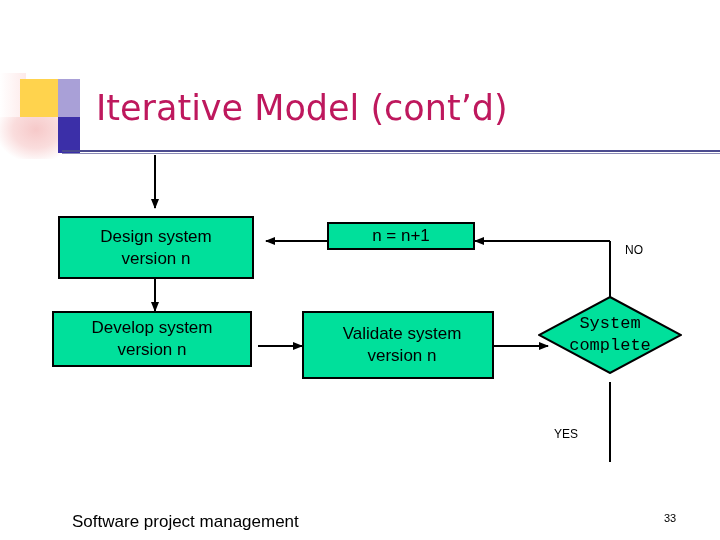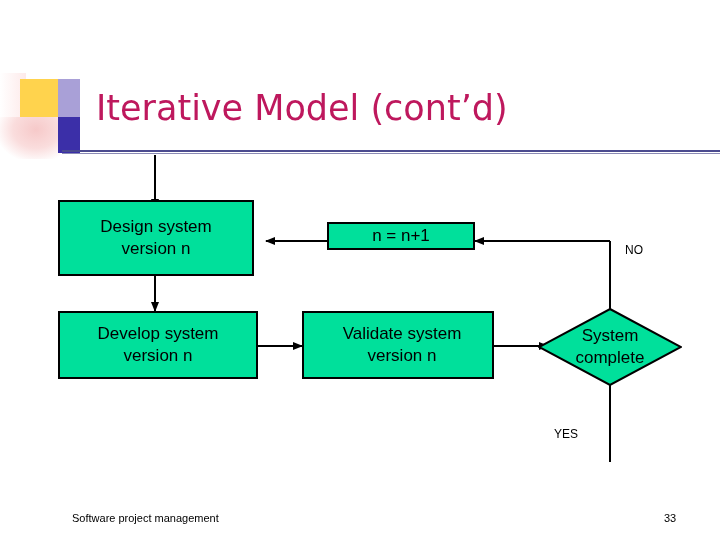--- a/index.html
+++ b/index.html
@@ -149,21 +149,21 @@
     width: 720px;
     height: 540px;
     pointer-events: none;
   }
 
   
   .footer-text {
     position: absolute;
     left: 72px;
     top: 512px;
-    font-size: 11px;
+    font-size: 17px;
     color: #000000;
   }
   .footer-num {
     position: absolute;
     left: 664px;
     top: 512px;
     font-size: 11px;
     color: #000000;
   }
 </style>
@@ -199,40 +199,40 @@
 
   <path d="M155,276 L155,311" stroke="#000000" stroke-width="2" fill="none" marker-end="url(#ah)"></path>
 
   <path d="M258,346 L302,346" stroke="#000000" stroke-width="2" fill="none" marker-end="url(#ah)"></path>
 
   <path d="M494,346 L548,346" stroke="#000000" stroke-width="2" fill="none" marker-end="url(#ah)"></path>
 
   <path d="M610,382 L610,462" stroke="#000000" stroke-width="2" fill="none"></path>
 </svg>
 
-<div class="box" style="left:58px; top:200px; width:196px; height:76px;">
+<div class="box" style="left:58px; top:216px; width:196px; height:63px;">
   <span>Design system
 version n</span>
 </div>
 
 <div class="box" style="left:327px; top:222px; width:148px; height:28px;">
   <span>n = n+1</span>
 </div>
 
-<div class="box" style="left:58px; top:311px; width:200px; height:68px;">
+<div class="box" style="left:52px; top:311px; width:200px; height:56px;">
   <span>Develop system
 version n</span>
 </div>
 
 <div class="box" style="left:302px; top:311px; width:192px; height:68px;padding-left:8px;">
   <span>Validate system
 version n</span>
 </div>
 
-<div class="diamond-wrap" style="left:538px; top:308px; width:144px; height:78px;">
+<div class="diamond-wrap" style="left:538px; top:296px; width:144px; height:78px;font-family:Liberation Mono, monospace;">
   <svg class="diamond-shape" viewBox="0 0 144 78" preserveAspectRatio="none">
     <polygon points="72,1 143,39 72,77 1,39" fill="#00e09b" stroke="#000000" stroke-width="2"></polygon>
   </svg>
   <div class="diamond-label">System
 complete</div>
 </div>
 
 <div class="lbl" style="left:625px; top:243px;">NO</div>
 <div class="lbl" style="left:554px; top:427px;text-align:center;">YES</div>
 

